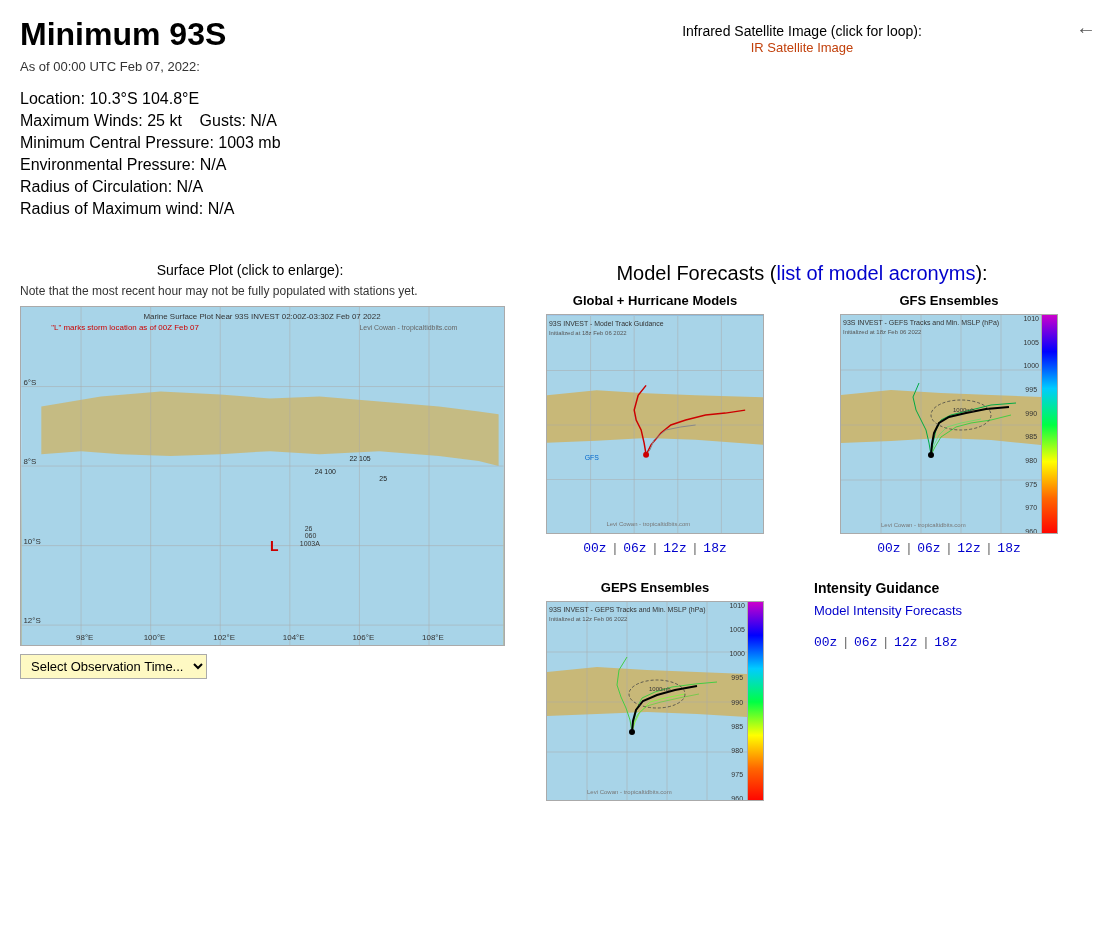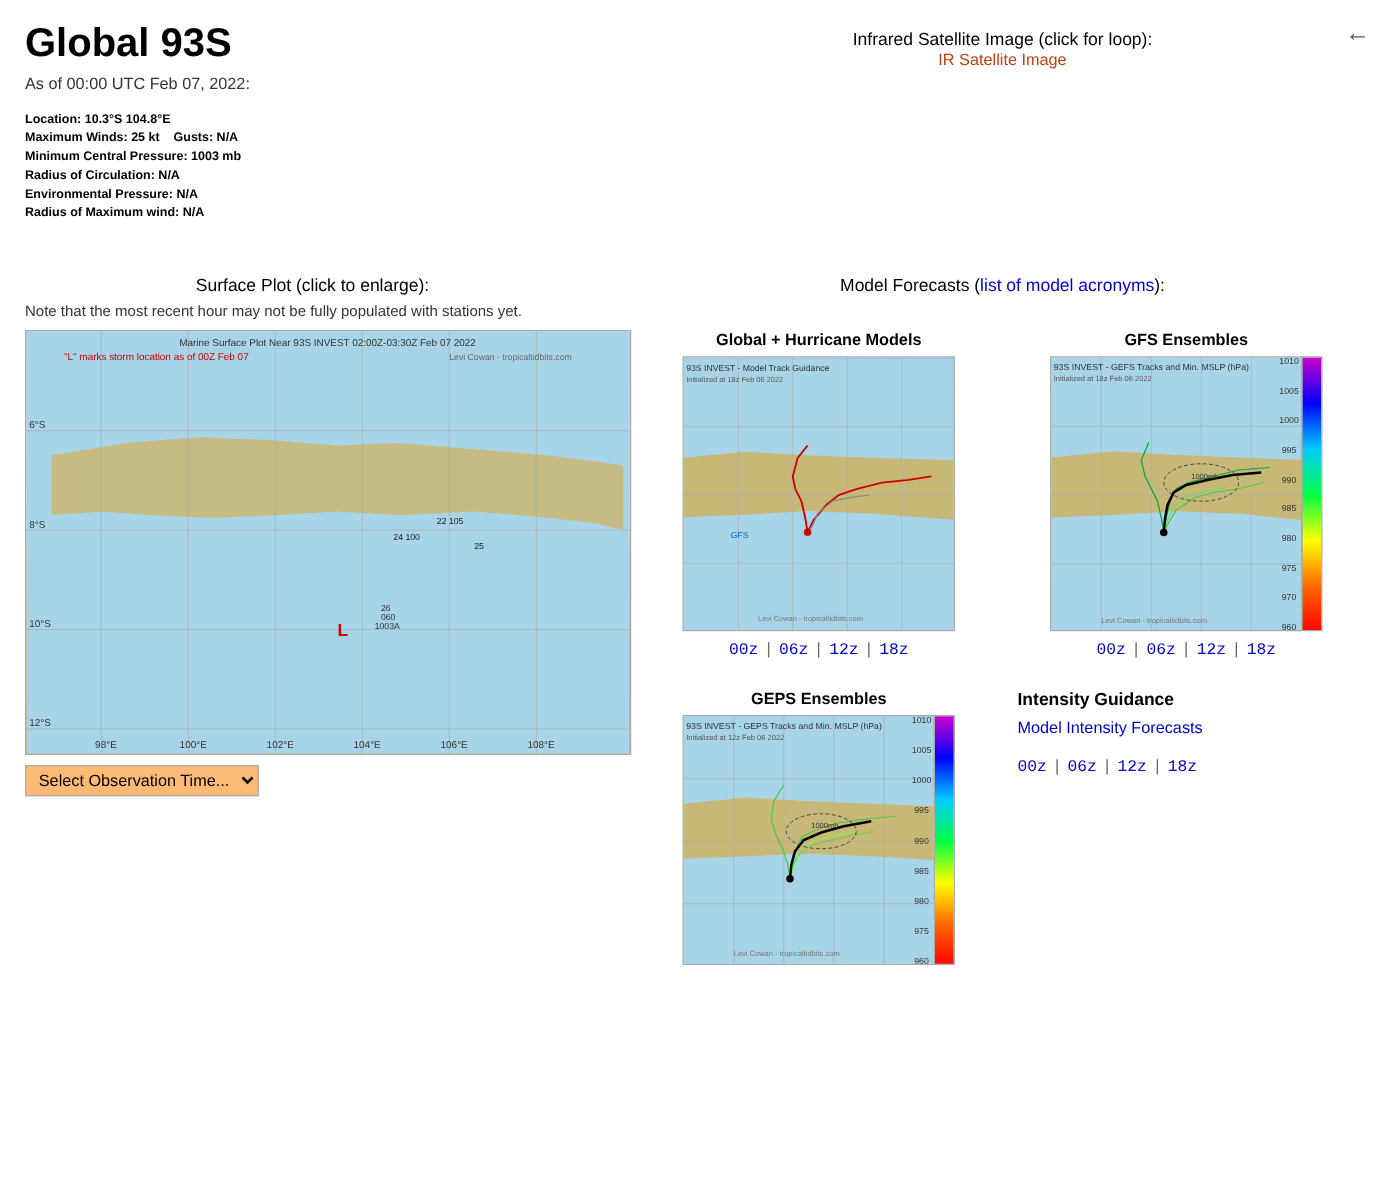--- a/index.html
+++ b/index.html
@@ -16,23 +16,22 @@
       font-weight: bold;
       color: #000;
       margin-bottom: 6px;
     }
     .timestamp {
       font-size: 13px;
       color: #333;
       margin-bottom: 16px;
     }
     .info-line {
-      font-size: 10px;
+      font-size: 16px;
       margin-bottom: 4px;
-      font-weight: bold;
     }
     .satellite-section {
       text-align: center;
       margin-bottom: 16px;
     }
     .satellite-section .section-title {
       font-size: 14px;
       color: #000;
     }
     .satellite-section a {
@@ -79,27 +78,27 @@
       background: linear-gradient(180deg, #a8d0e8 0%, #c0dff0 40%, #c8a870 70%, #b8a060 100%);
     }
     .select-dropdown {
       margin-top: 8px;
       font-size: 13px;
     }
     select {
       padding: 3px 6px;
       font-size: 13px;
       border: 1px solid #aaa;
-      background: #fdba74;
+      background: #fef9c3;
       cursor: pointer;
     }
     .model-forecasts-header {
       text-align: center;
-      font-size: 14px;
-      margin-bottom: 28px;
+      font-size: 20px;
+      margin-bottom: 8px;
     }
     .model-forecasts-header a {
       color: #0000cc;
       text-decoration: none;
     }
     .models-grid {
       display: grid;
       grid-template-columns: 1fr 1fr;
       gap: 24px;
     }
@@ -189,43 +188,43 @@
     .marine-plot-svg {
       width: 100%;
       height: 100%;
     }
   </style>
 </head>
 <body>
 
 <div class="header-section">
   <div class="header-left">
-    <h1 class="storm-title">Global 93S</h1>
+    <h1 class="storm-title">Minimum 93S</h1>
     <div class="timestamp">As of 00:00 UTC Feb 07, 2022:</div>
     <div class="info-line">
       <span>Location:</span>
       <span>10.3°S 104.8°E</span>
     </div>
     <div class="info-line">
       <span>Maximum Winds:</span>
       <span>25 kt</span>
       &nbsp;&nbsp;
       <span>Gusts:</span>
       <span>N/A</span>
     </div>
     <div class="info-line">
       <span>Minimum Central Pressure:</span>
       <span>1003 mb</span>
     </div>
     <div class="info-line">
+      <span>Environmental Pressure:</span>
+      <span>N/A</span>
+    </div>
+    <div class="info-line">
       <span>Radius of Circulation:</span>
-      <span>N/A</span>
-    </div>
-    <div class="info-line">
-      <span>Environmental Pressure:</span>
       <span>N/A</span>
     </div>
     <div class="info-line">
       <span>Radius of Maximum wind:</span>
       <span>N/A</span>
     </div>
   </div>
   <div class="header-right">
     <div class="satellite-section">
       <div class="section-title">Infrared Satellite Image (click for loop):</div>

